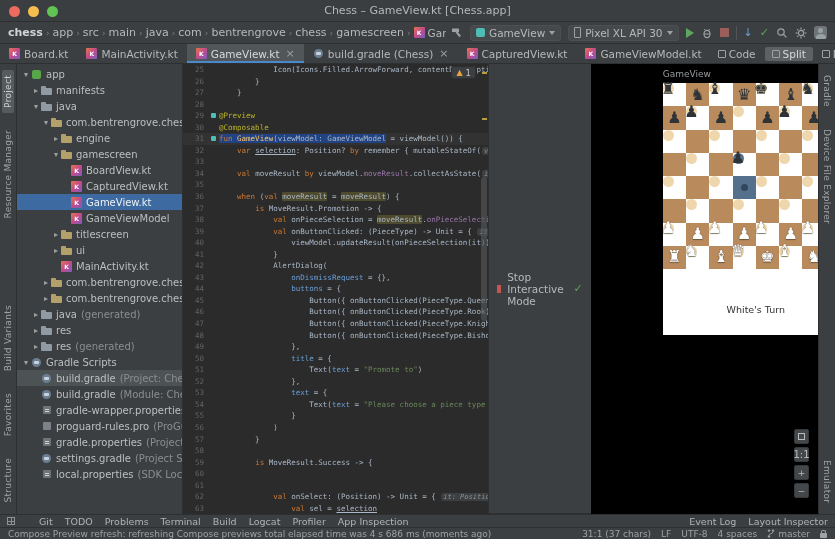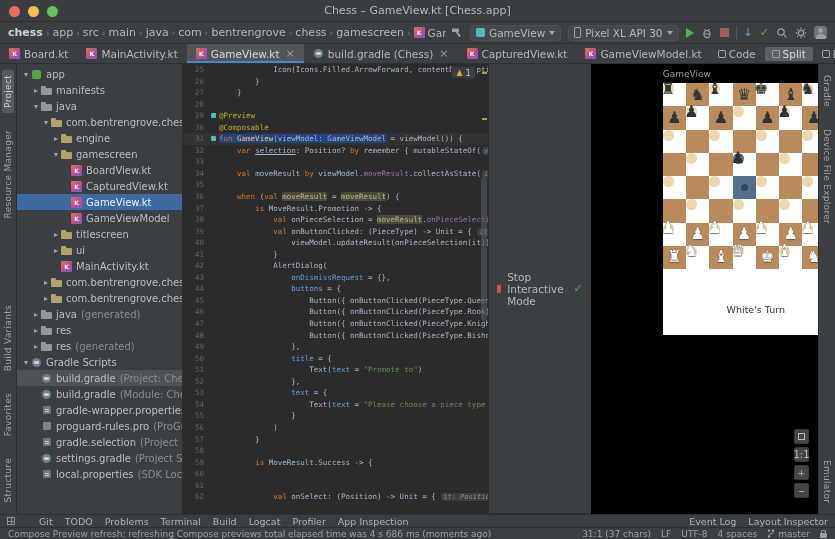--- a/index.html
+++ b/index.html
@@ -413,21 +413,21 @@
           </div>
           <div class="trow" style="padding-left: 14px;">
             <span class="arrow"></span>
             <span class="ico ico-pro"></span>
             <span class="tlabel">proguard-rules.pro</span>
             <span class="tsuffix">(ProGuard Rules for Ch</span>
           </div>
           <div class="trow" style="padding-left: 14px;">
             <span class="arrow"></span>
             <span class="ico ico-props"></span>
-            <span class="tlabel">gradle.selection</span>
+            <span class="tlabel">gradle.properties</span>
             <span class="tsuffix">(Project Properties)</span>
           </div>
           <div class="trow" style="padding-left: 14px;">
             <span class="arrow"></span>
             <span class="ico ico-gradle"></span>
             <span class="tlabel">settings.gradle</span>
             <span class="tsuffix">(Project Settings)</span>
           </div>
           <div class="trow" style="padding-left: 14px;">
             <span class="arrow"></span>
@@ -471,20 +471,21 @@
           <div class="cline"><span class="gut">53</span><span class="mark"></span><span class="code"><span class="t">                </span><span class="na">text</span><span class="t"> = {</span></span></div>
           <div class="cline"><span class="gut">54</span><span class="mark"></span><span class="code"><span class="t">                    Text(</span><span class="na">text</span><span class="t"> = </span><span class="s">"Please choose a piece type to pro</span></span></div>
           <div class="cline"><span class="gut">55</span><span class="mark"></span><span class="code"><span class="t">                }</span></span></div>
           <div class="cline"><span class="gut">56</span><span class="mark"></span><span class="code"><span class="t">            )</span></span></div>
           <div class="cline"><span class="gut">57</span><span class="mark"></span><span class="code"><span class="t">        }</span></span></div>
           <div class="cline"><span class="gut">58</span><span class="mark"></span><span class="code"></span></div>
           <div class="cline"><span class="gut">59</span><span class="mark"></span><span class="code"><span class="t">        </span><span class="k">is </span><span class="t">MoveResult.Success -&gt; {</span></span></div>
           <div class="cline"><span class="gut">60</span><span class="mark"></span></div>
           <div class="cline"><span class="gut">61</span><span class="mark"></span><span class="code"></span></div>
           <div class="cline"><span class="gut">62</span><span class="mark"></span><span class="code"><span class="t">            </span><span class="k">val </span><span class="t">onSelect: (Position) -&gt; Unit = { </span><span class="h">it: Position</span></span></div>
+          <div class="cline"><span class="gut">63</span><span class="mark"></span><span class="code"><span class="t">                </span><span class="k">val </span><span class="t">sel = </span><span class="t u">selection</span></span></div>
         </div>
       <div class="inspect">
         <span class="warn-tri">▲</span>
         <span>1</span>
       </div>
       <div class="escroll">
         <div class="thumb"></div>
         <div class="emark" style="top:8px"></div>
         <div class="emark" style="top:54px"></div>
       </div>

